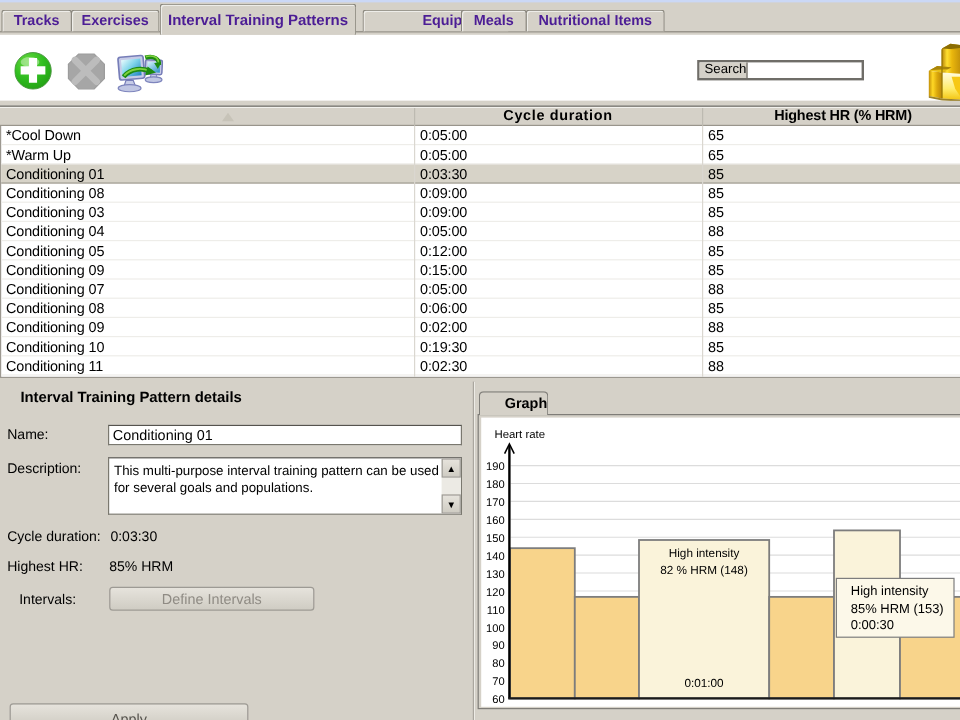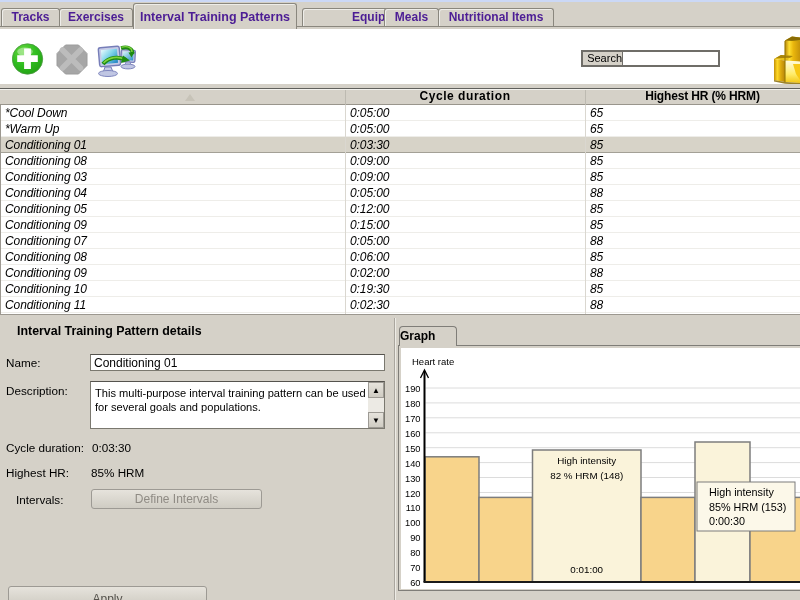--- a/index.html
+++ b/index.html
@@ -13,42 +13,42 @@
        line-height:17px;color:#4c1d95;box-shadow:inset 1px 1px 0 #eeede9;}
   .tabsel{top:3px;height:25px;line-height:27px;z-index:5;font-size:12.5px;}
   .toolbar{left:0;top:29px;width:800px;height:55px;background:#fff;}
   .graybelow{left:0;top:84px;width:800px;height:4px;background:#d5d1c8;}
   .hdrline{left:0;top:88px;width:800px;height:1px;background:#60605c;}
   .thead{left:0;top:89px;width:800px;height:16px;background:#d5d1c8;
          border-bottom:1px solid #99958c;box-shadow:inset 0 1px 0 #f2f1ed;box-sizing:border-box;}
   .thead .hcell{position:absolute;top:0;height:15px;line-height:15px;text-align:center;
                 font-weight:bold;font-size:12px;letter-spacing:-0.15px;}
   .tbody{left:0;top:105px;width:800px;height:210px;background:#fff;border-bottom:1px solid #9c9890;
-         border-left:1px solid #9c9890;box-sizing:border-box;font-style:italic;}
+         border-left:1px solid #9c9890;box-sizing:border-box;}
   .row{position:absolute;left:0;width:799px;height:16px;border-bottom:1px solid #eeede9;
        box-sizing:border-box;font-size:12px;letter-spacing:-0.1px;}
   .row span{position:absolute;top:1px;line-height:14px;}
   .rowsel{background:#d7d3c8;border-bottom:1px solid #a3a096;}
   .colsep{top:105px;width:1px;height:209px;background:#dad7d0;}
   .colsep-h{top:90px;width:1px;height:15px;background:#bdbab1;}
   .c1{left:4px;} .c2{left:349px;} .c3{left:589px;}
   
   .dtitle{left:5px;top:324px;font-size:12.4px;font-weight:bold;padding-left:12px;}
   .lbl{font-size:11.7px;}
   .val{font-size:11.7px;}
   .tbox{background:#fff;border:1px solid #7a786f;border-top-color:#55534e;box-sizing:border-box;}
   .btn{border:1px solid #9d9a94;border-radius:3px;box-sizing:border-box;
        background:linear-gradient(#e6e3dc,#cfccc3);text-align:center;font-size:12px;}
   .vdivider{left:394px;top:318px;width:1px;height:282px;background:#aaa69e;border-right:1px solid #eeece6;}
   
   .gwrap{left:398px;top:345px;width:410px;height:246px;border:1px solid #7f7d78;
          background:#d5d1c8;box-sizing:border-box;}
   .gtab{left:399px;top:326px;width:58px;height:20px;background:#d5d1c8;
         border:1px solid #7f7d78;border-bottom:none;border-radius:4px 4px 0 0;z-index:6;
-        text-align:left;font-weight:bold;font-size:12px;line-height:19px;box-sizing:border-box;}
+        text-align:right;font-weight:bold;font-size:12px;line-height:19px;box-sizing:border-box;}
   .gcanvas{left:401px;top:348px;width:405px;height:241px;background:#fff;}
 </style>
 </head>
 <body>
 <div class="abs topblue"></div>
 <div class="abs tabline"></div>
 <div class="abs tab" style="left:1px;width:57px;">Tracks</div>
 <div class="abs tab" style="left:59px;width:72px;">Exercises</div>
 <div class="abs tab tabsel" style="left:133px;width:162px;">Interval Training Patterns</div>
 <div class="abs tab" style="left:302px;width:80px;padding-left:40px;">Equipment</div>

